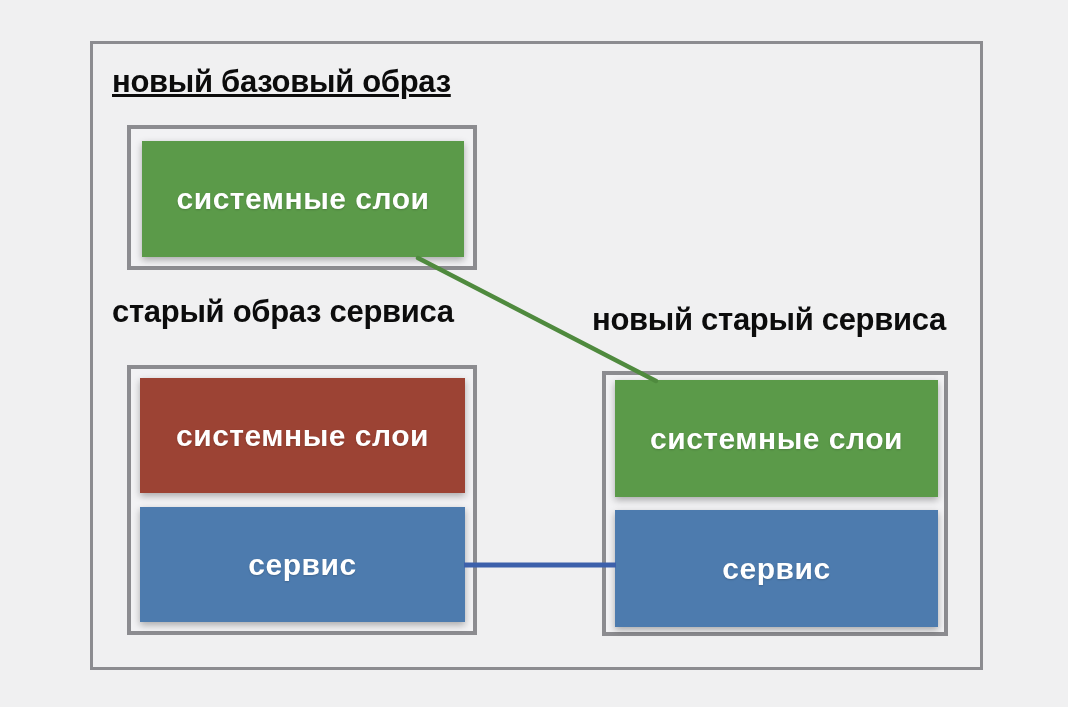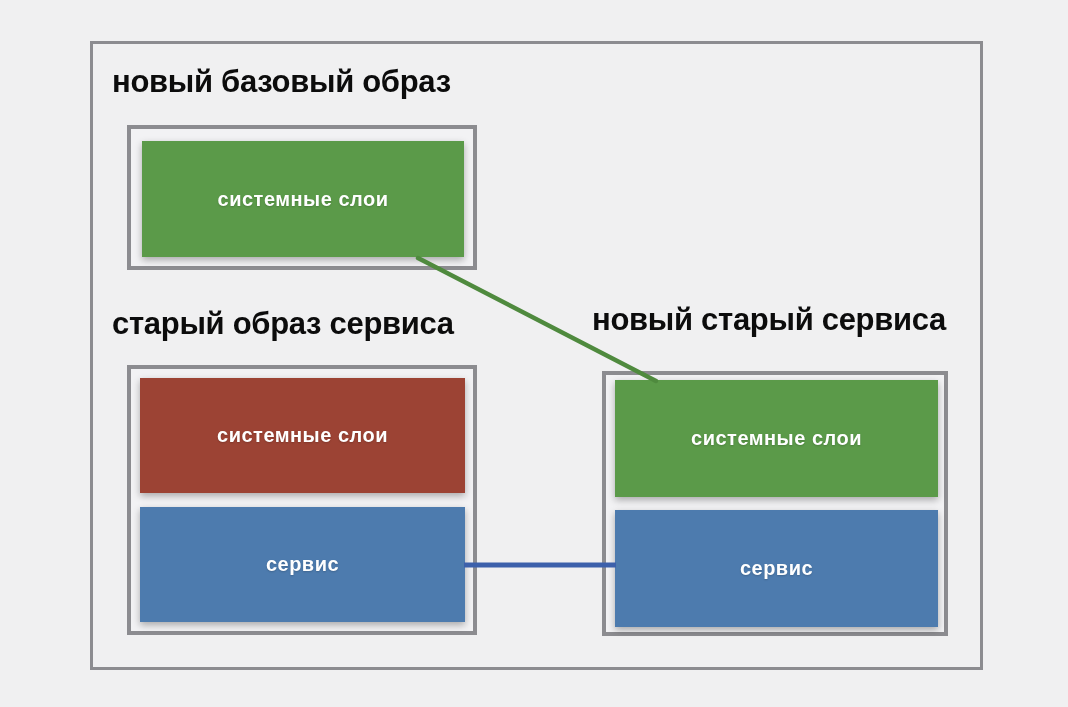--- a/index.html
+++ b/index.html
@@ -23,39 +23,39 @@
     box-sizing: border-box;
   }
 
   .group-label {
     font-size: 31px;
     font-weight: 700;
     color: #0c0c0c;
     letter-spacing: -0.3px;
     white-space: nowrap;
   }
-  .label-new-base    { left: 112px; top: 64px;  }
-  .label-old-service { left: 112px; top: 306px; }
+  .label-new-base    { left: 112px; top: 64px; text-decoration: underline;  }
+  .label-old-service { left: 112px; top: 294px; }
   .label-new-service { left: 592px; top: 302px; }
 
   .container {
     border: 4px solid #8c8c90;
     background: #f2f2f4;
     box-sizing: border-box;
   }
   .container-new-base    { left: 127px; top: 125px; width: 350px; height: 145px; }
   .container-old-service { left: 127px; top: 365px; width: 350px; height: 270px; }
   .container-new-service { left: 602px; top: 371px; width: 346px; height: 265px; }
 
   .layer-box {
     display: flex;
     align-items: center;
     justify-content: center;
     color: #ffffff;
-    font-size: 20px;
+    font-size: 30px;
     font-weight: 700;
     letter-spacing: 0.5px;
     text-shadow: 0 1px 2px rgba(0,0,0,0.18);
     box-shadow: 0 3px 7px rgba(0,0,0,0.30);
     white-space: nowrap;
   }
   .box-base-system  { left: 142px; top: 141px; width: 322px; height: 116px; }
   .box-old-system   { left: 140px; top: 378px; width: 325px; height: 115px; }
   .box-old-service  { left: 140px; top: 507px; width: 325px; height: 115px; }
   .box-new-system   { left: 615px; top: 380px; width: 323px; height: 117px; }

